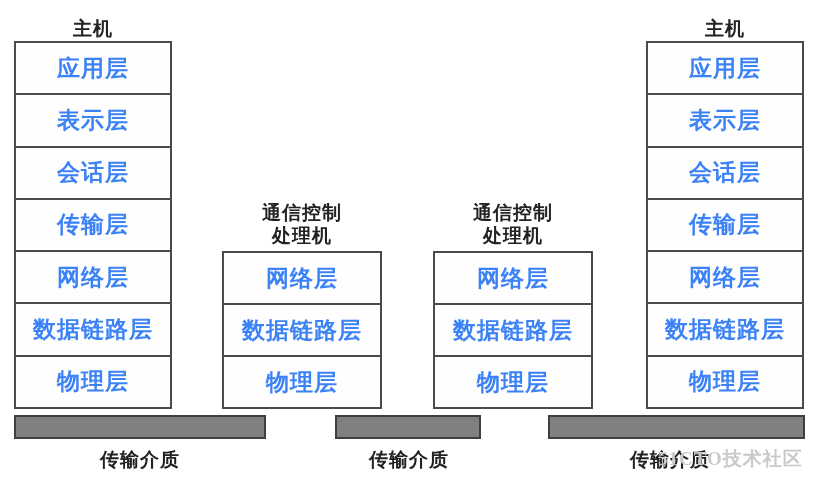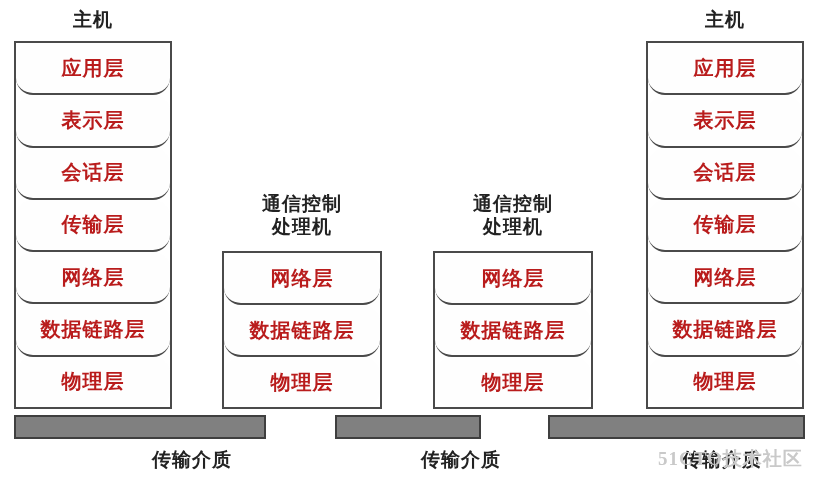--- a/index.html
+++ b/index.html
@@ -22,61 +22,61 @@
   
   .stack-title {
     position: absolute;
     text-align: center;
     font-size: 19px;
     font-weight: 700;
     line-height: 1.22;
     letter-spacing: 1px;
     color: #222222;
     white-space: pre-line;
+    margin-top: 9px;
   }
 
   
   .stack {
     position: absolute;
     border: 2px solid #4a4a4a;
     box-sizing: border-box;
     background: #ffffff;
     display: flex;
     flex-direction: column;
   }
   .layer {
     flex: 1 1 0;
     border-bottom: 2px solid #4a4a4a;
     display: flex;
     align-items: center;
     justify-content: center;
-    font-size: 20px;
+    font-size: 23px;
     font-weight: 700;
     letter-spacing: 1px;
-    color: #b91c1c;
+    color: #3b82f6;
     box-sizing: border-box;
     background: #fefefe;
-    border-radius: 17px;
   }
   .layer:last-child {
     border-bottom: none;
   }
 
   
   .medium-bar {
     position: absolute;
     background: #808080;
     border: 2px solid #3f3f3f;
     box-sizing: border-box;
   }
 
   
   .medium-label {
     position: absolute;
-    text-align: right;
+    text-align: center;
     font-size: 19px;
     font-weight: 700;
     letter-spacing: 1px;
     color: #222222;
   }
 
   
   .watermark {
     position: absolute;
     font-size: 19px;

